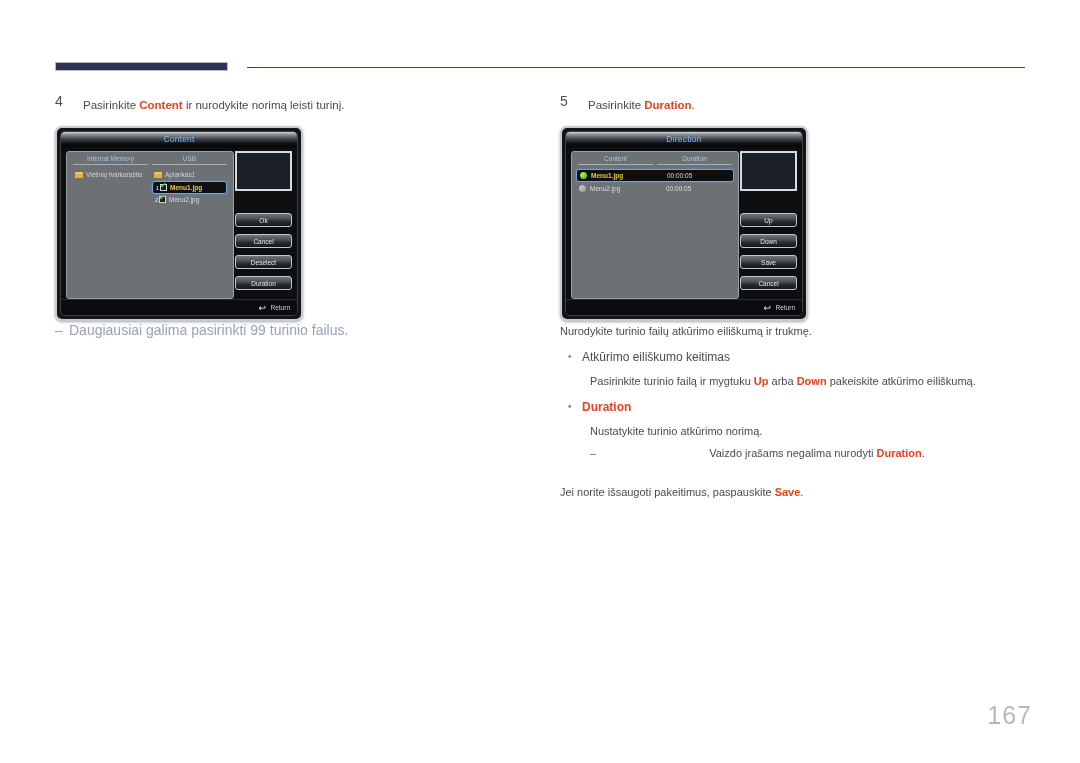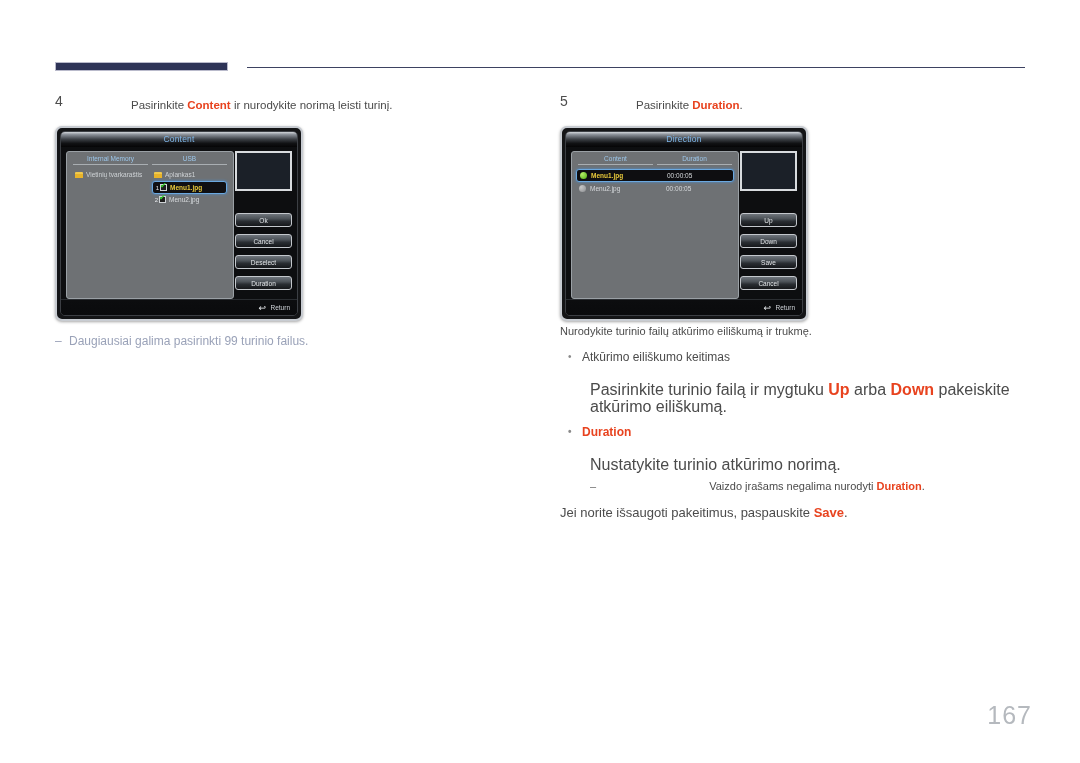--- a/index.html
+++ b/index.html
@@ -30,21 +30,21 @@
   
   .col-left  { position: absolute; left: 55px;  top: 95px; width: 480px; }
   .col-right { position: absolute; left: 560px; top: 95px; width: 470px; }
 
   
   .step { position: relative; min-height: 18px; padding-left: 28px; }
   .step-num {
     position: absolute; left: 0; top: -2px;
     font-size: 14px; color: #4d4d4d; font-weight: 400;
   }
-  .step-text { font-size: 11.5px; color: #4b4b4b; line-height: 16px; margin-left: 48px; }
+  .step-text { font-size: 11.5px; color: #4b4b4b; line-height: 16px; }
   .hl { color: #e8431f; font-weight: bold; }
 
   
   .tv {
     position: relative;
     width: 248px; height: 195px;
     margin-top: 13px;
     background: #141517;
     border: 2px solid #c8ccd2;
     border-radius: 7px;
@@ -176,45 +176,45 @@
     height: 14px; margin-bottom: 7px;
     background: linear-gradient(to bottom, #6f757c 0%, #4b5157 40%, #2a2e33 60%, #15171a 100%);
     border: 1px solid #c3c7cc;
     border-radius: 3px;
     font-size: 6.5px; color: #e2e5e8;
     text-align: center; line-height: 13px;
   }
 
   
   .note-dash {
-    margin-top: 13px; font-size: 12px; color: #9aa2b8;
+    margin-top: 2px; font-size: 14px; color: #9aa2b8;
     padding-left: 14px; position: relative; line-height: 14px;
   }
   .note-dash::before {
     content: "–"; position: absolute; left: 0; top: 0; color: #9aa2b8;
   }
 
   .para { font-size: 11px; color: #4b4b4b; line-height: 17px; margin-top: 2px; }
   .bullet {
     position: relative; padding-left: 22px; margin-top: 9px;
     font-size: 12px; color: #4b4b4b; line-height: 17px;
   }
   .bullet::before {
     content: "•"; position: absolute; left: 8px; top: -1px; color: #8a8a8a; font-size: 10px;
   }
   .bullet.red { color: #e8431f; font-weight: bold; }
-  .sub { padding-left: 30px; font-size: 16px; color: #4b4b4b; line-height: 17px; margin-top: 15px; }
+  .sub { padding-left: 30px; font-size: 11px; color: #4b4b4b; line-height: 17px; margin-top: 7px; }
   .dash {
     position: relative; padding-left: 44px; margin-top: 5px;
     font-size: 11px; color: #4b4b4b; line-height: 17px; text-align: center;
   }
   .dash::before {
     content: "–"; position: absolute; left: 30px; top: 0; color: #6d6d6d;
   }
-  .closing { font-size: 13px; color: #4b4b4b; line-height: 17px; margin-top: 9px; }
+  .closing { font-size: 11px; color: #4b4b4b; line-height: 17px; margin-top: 22px; }
 
   
   .pageno {
     position: absolute; right: 48px; bottom: 33px;
     font-size: 25px; color: #b5b9be; letter-spacing: 1px;
   }
 </style>
 </head>
 <body>
 

